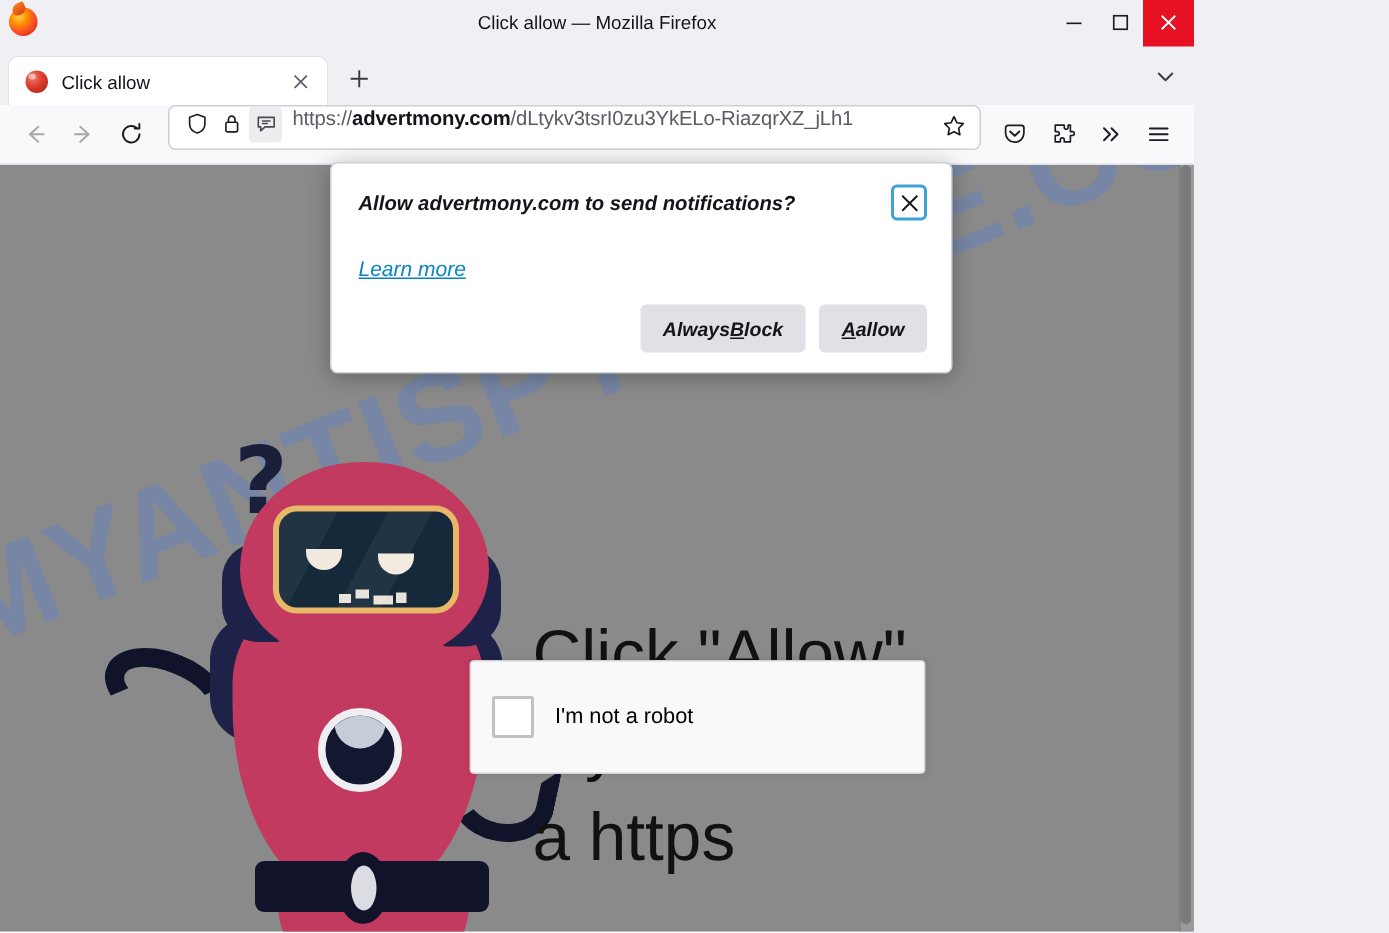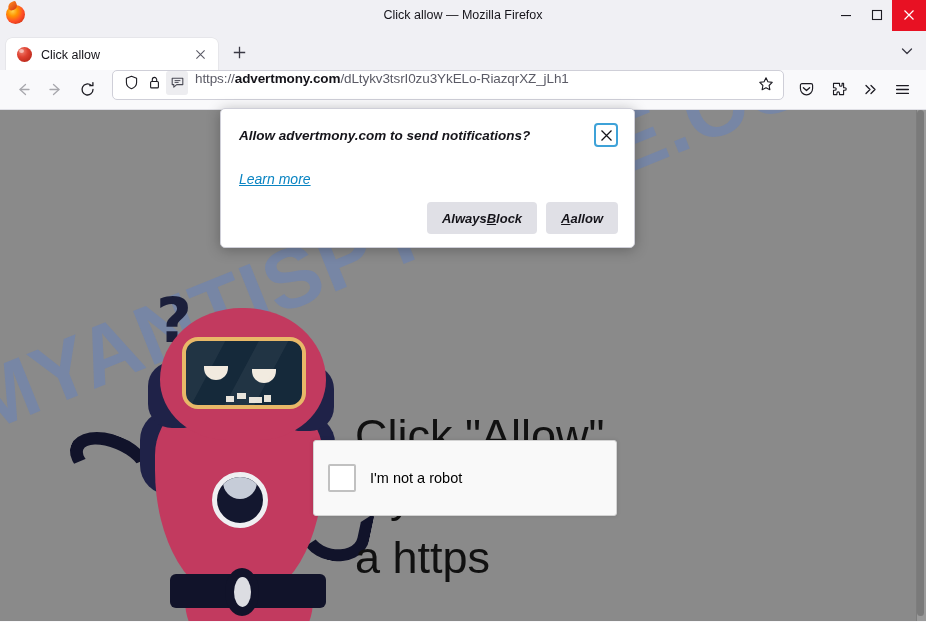--- a/index.html
+++ b/index.html
@@ -7,21 +7,21 @@
   html, body {
     width: 926px;
     height: 622px;
     overflow: hidden;
     font-family: "Liberation Sans", sans-serif;
     background: #f0f0f4;
   }
 
   .window {
     position: relative;
-    width: 926px;
+    width: 796px;
     height: 622px;
     background: #f9f9fb;
     overflow: hidden;
   }
 
   
   .titlebar {
     position: relative;
     height: 31px;
     background: #f0f0f4;

